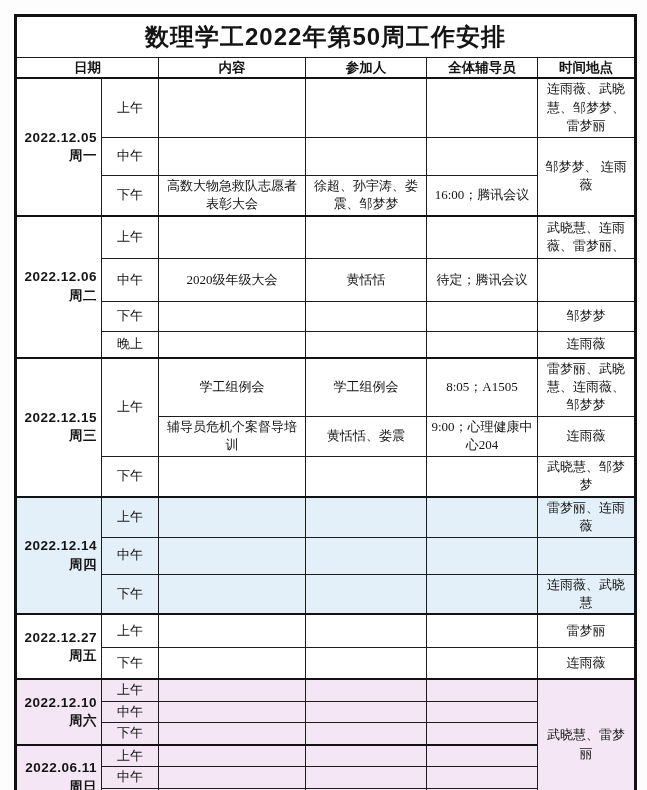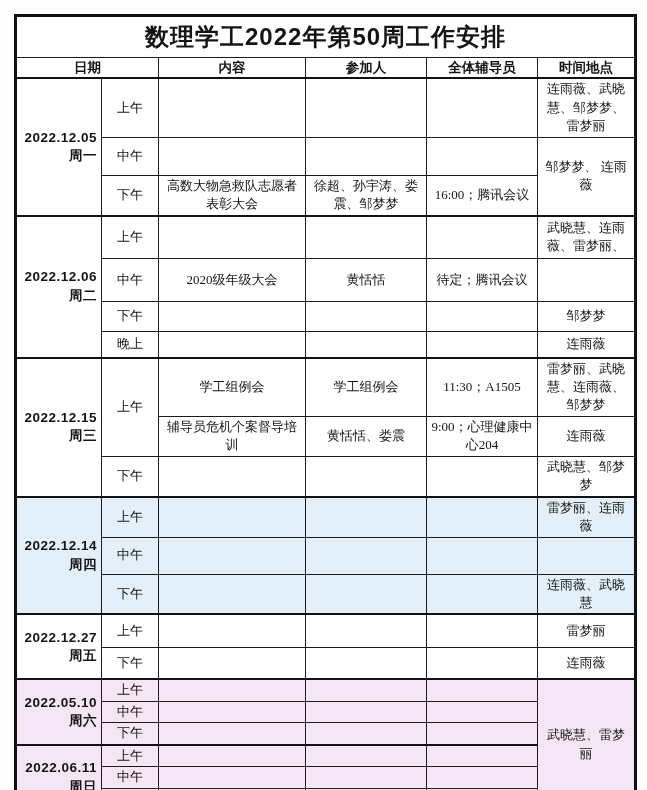--- a/index.html
+++ b/index.html
@@ -140,21 +140,21 @@
   </tr>
 
   <tr class="grp" style="height:58px">
     <td class="date" rowspan="3">
       <div>2022.12.15</div>
       <div>周三</div>
     </td>
     <td rowspan="2">上午</td>
     <td>学工组例会</td>
     <td>学工组例会</td>
-    <td>11:30；A1505</td>
+    <td>8:05；A1505</td>
     <td>雷梦丽、武晓慧、连雨薇、邹梦梦</td>
   </tr>
   <tr style="height:36px">
     <td>辅导员危机个案督导培训</td>
     <td>黄恬恬、娄震</td>
     <td>9:00；心理健康中心204</td>
     <td>连雨薇</td>
   </tr>
   <tr style="height:40px">
     <td>下午</td>
@@ -204,21 +204,21 @@
   <tr style="height:32px">
     <td>下午</td>
     <td></td>
     <td></td>
     <td></td>
     <td>连雨薇</td>
   </tr>
 
   <tr class="grp pink" style="height:20px">
     <td class="date" rowspan="3">
-      <div>2022.05.10</div>
+      <div>2022.12.10</div>
       <div>周六</div>
     </td>
     <td>上午</td>
     <td></td>
     <td></td>
     <td></td>
     <td rowspan="6">武晓慧、雷梦丽</td>
   </tr>
   <tr class="pink" style="height:20px">
     <td>中午</td>

